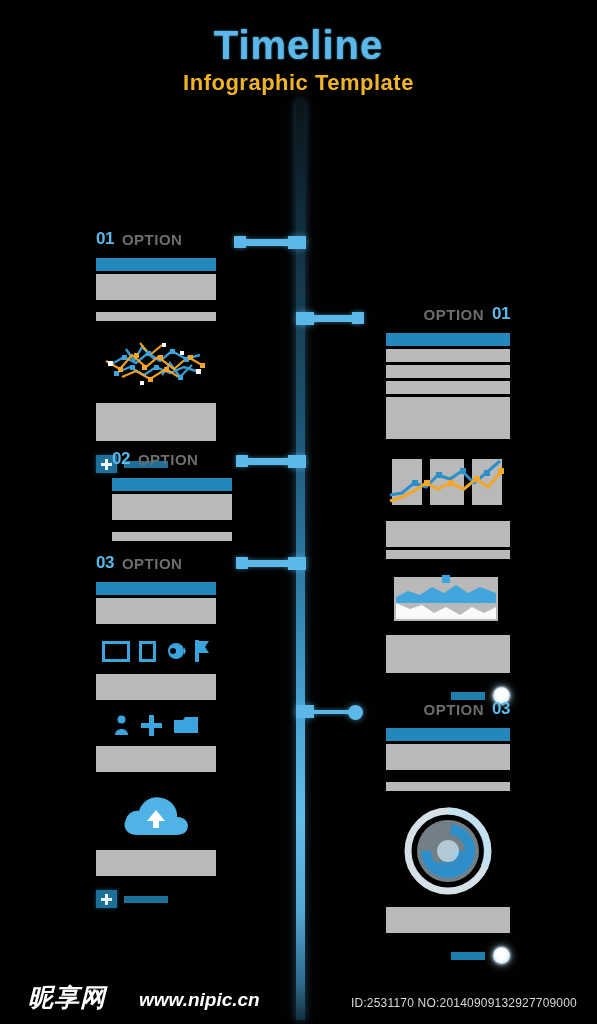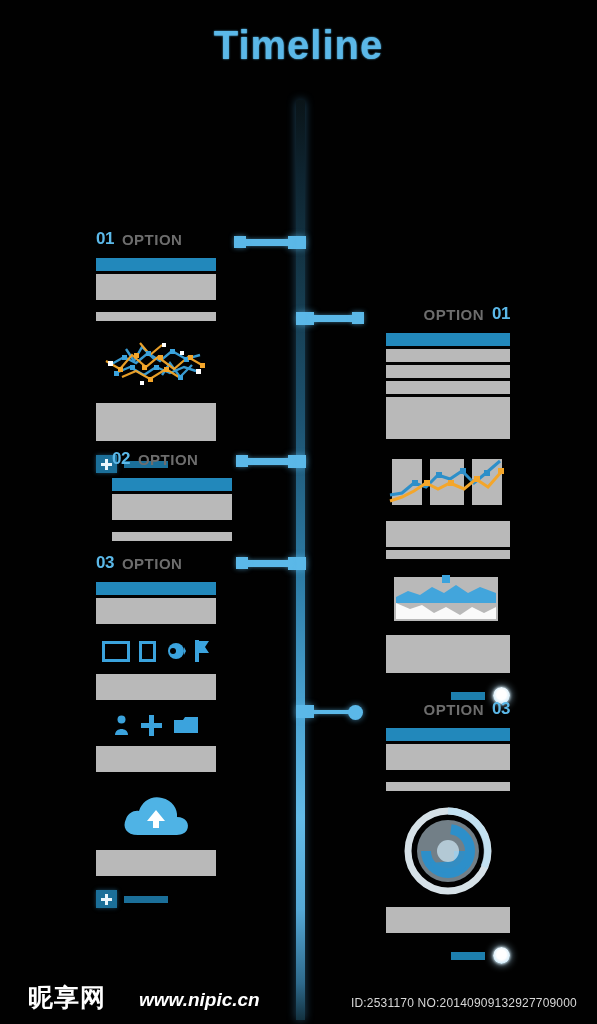--- a/index.html
+++ b/index.html
@@ -94,33 +94,34 @@
   .gfx-area{height:52px;}
   .gfx-donut{height:92px;display:flex;align-items:center;justify-content:center;}
   .gfx-cloud{height:58px;display:flex;align-items:center;justify-content:center;}
 
   .icon-row{display:flex;align-items:center;gap:9px;justify-content:center;height:26px;}
   .icon-row.tight{gap:12px;height:22px;}
 
   
   .footer{position:absolute;left:0;bottom:0;width:597px;height:52px;}
   .wm-left{position:absolute;left:28px;bottom:10px;display:flex;align-items:baseline;gap:8px;}
-  .wm-cn{color:#ffffff;font-size:25px;font-weight:bold;letter-spacing:1px;}
+  .wm-cn{color:#ffffff;font-size:25px;font-weight:bold;font-style:italic;letter-spacing:1px;}
   .wm-url{color:#ffffff;font-size:19px;font-weight:bold;font-style:italic;margin-left:25px;}
   .wm-id{position:absolute;right:20px;bottom:14px;color:#d8d8d8;font-size:12px;letter-spacing:.2px;}
 
   svg{display:block;}
 </style>
 </head>
 <body>
 
 <div class="stage">
 
   <div class="title-wrap">
     <div class="title">Timeline</div>
+    <div class="subtitle">Infographic Template</div>
   </div>
 
   <div class="spine"></div>
 
   <div class="node-stub" style="left:288px;top:236px;"></div>
   <div class="conn" style="left:246px;top:239px;width:46px;"></div>
   <div class="conn-cap-sq" style="left:234px;top:236px;"></div>
 
   <div class="node-stub" style="left:296px;top:312px;"></div>
   <div class="conn" style="left:310px;top:315px;width:46px;"></div>

